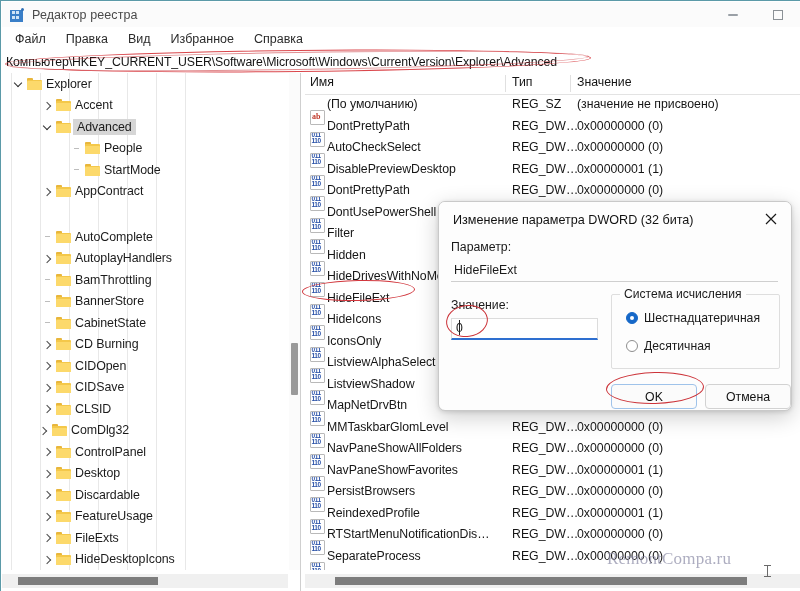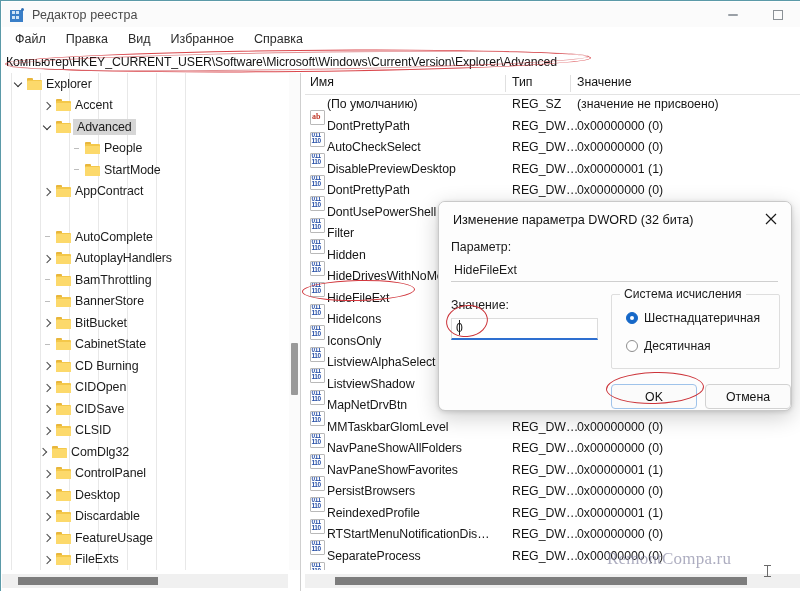--- a/index.html
+++ b/index.html
@@ -378,29 +378,20 @@
             <div class="tnode" style="padding-left: 39px;">
               <span class="chev leaf"></span>
               <span class="folder">
                 <i class="tab"></i>
                 <i class="bd"></i>
                 <i class="bd2"></i>
               </span>
               <span class="tlabel">BannerStore</span>
             </div>
             <div class="tnode" style="padding-left: 39px;">
-              <span class="chev right"></span>
-              <span class="folder">
-                <i class="tab"></i>
-                <i class="bd"></i>
-                <i class="bd2"></i>
-              </span>
-              <span class="tlabel">BitBucket</span>
-            </div>
-            <div class="tnode" style="padding-left: 39px;">
               <span class="chev leaf"></span>
               <span class="folder">
                 <i class="tab"></i>
                 <i class="bd"></i>
                 <i class="bd2"></i>
               </span>
               <span class="tlabel">CabinetState</span>
             </div>
             <div class="tnode" style="padding-left: 39px;">
               <span class="chev right"></span>

